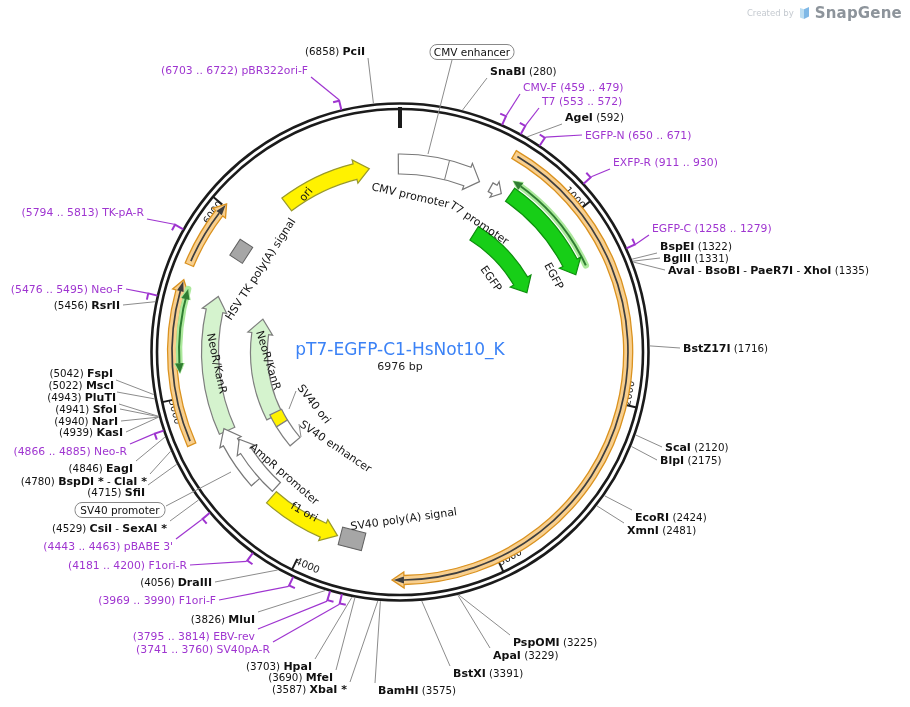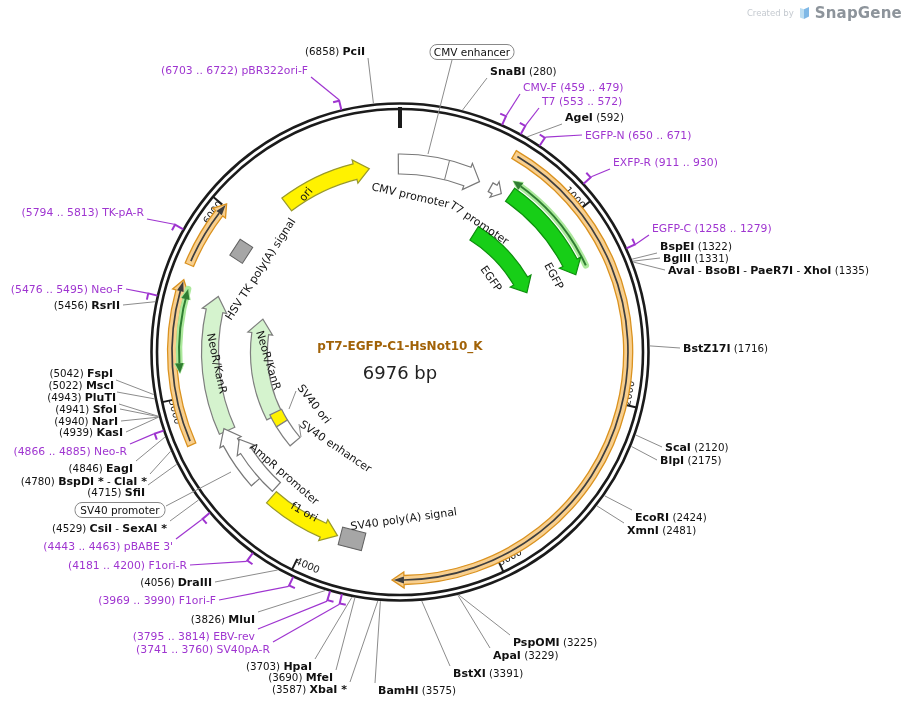--- a/index.html
+++ b/index.html
@@ -3,22 +3,22 @@
 <meta charset="utf-8">
 <style>
   html,body{margin:0;padding:0;background:#fff;}
   .stage{position:relative;width:910px;height:707px;background:#fff;overflow:hidden;
          font-family:"DejaVu Sans","Liberation Sans",sans-serif;}
   #map{position:absolute;left:0;top:0;}
   .credit{position:absolute;top:4px;right:8px;display:flex;align-items:center;gap:5px;}
   .credit .by{font-size:8.5px;color:#C5CAD0;}
   .credit .brand{font-size:15px;color:#8D949B;font-weight:600;letter-spacing:.2px;}
   .title-block{position:absolute;left:400px;top:339px;transform:translateX(-50%);text-align:center;}
-  .title-block .pname{font-size:12px;font-weight:bold;color:#a16207;white-space:nowrap;}
-  .title-block .psize{font-size:18px;color:#222;margin-top:9px;}
+  .title-block .pname{font-size:17px;font-weight:normal;color:#3b82f6;white-space:nowrap;}
+  .title-block .psize{font-size:11px;color:#222;margin-top:1px;}
   svg text{font-family:"DejaVu Sans","Liberation Sans",sans-serif;}
 </style>
 </head>
 <body>
 
 <div class="stage">
   <svg id="map" width="910" height="707" viewBox="0 0 910 707">
       <circle cx="400" cy="352" r="248.5" fill="none" stroke="#1B1B1B" stroke-width="2.6"></circle>
       <circle cx="400" cy="352" r="243" fill="none" stroke="#1B1B1B" stroke-width="2.6"></circle>
       <line x1="400" y1="107" x2="400" y2="128" stroke="#1B1B1B" stroke-width="4"></line>

